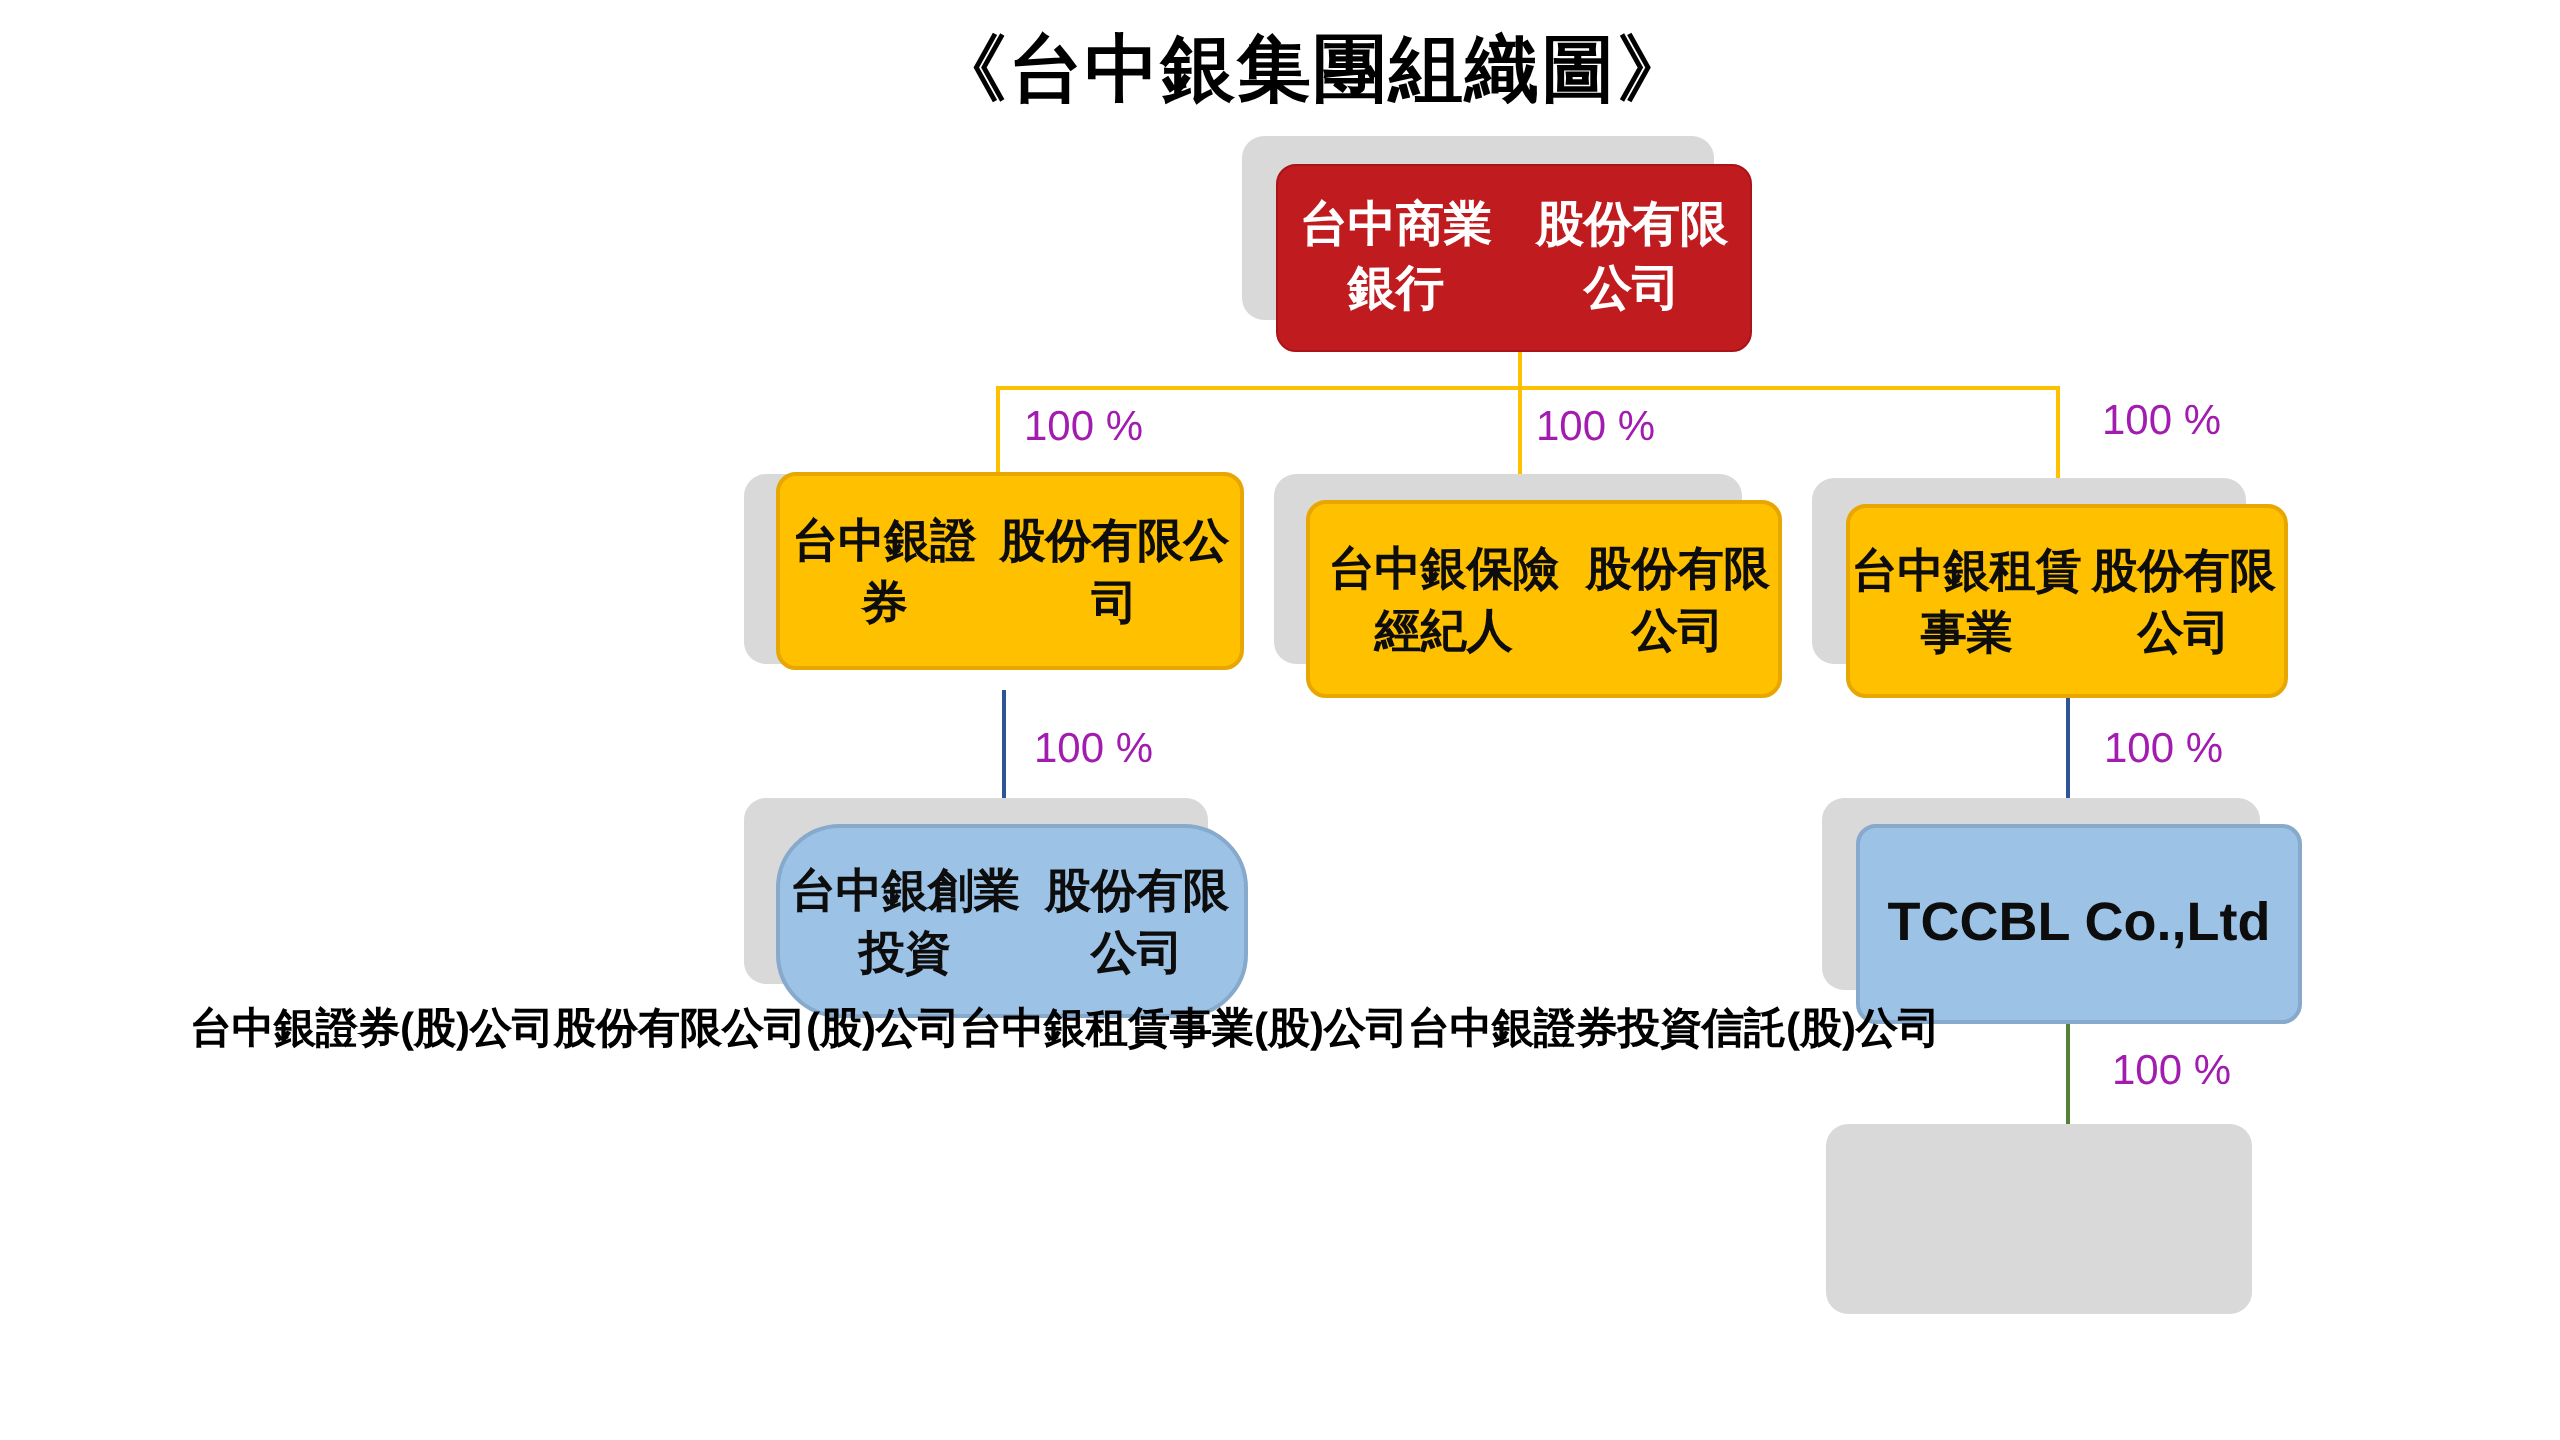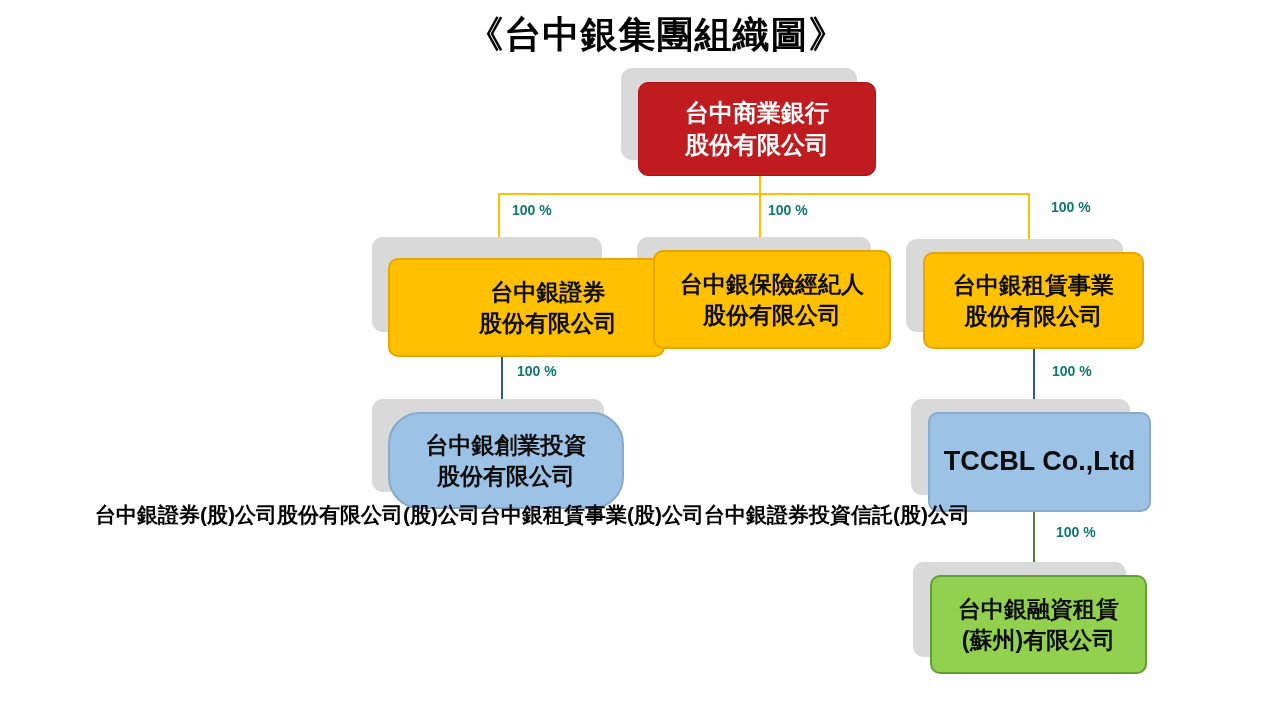--- a/index.html
+++ b/index.html
@@ -18,21 +18,21 @@
     margin-left:25px;
   }
   .shadow{
     position:absolute;
     background:#d9d9d9;
     border-radius:11px;
   }
   .node{
     position:absolute;
     border-radius:10px;
-    display:flex;flex-direction:column;
+    display:flex;
     align-items:center;justify-content:center;
     text-align:center;
     font-weight:700;
     line-height:1.32;
   }
   .node-red{
     background:#c01b1e;
     border:1px solid #a91418;
     color:#ffffff;
     font-size:24px;
@@ -54,21 +54,21 @@
     border:2px solid #60a033;
     color:#0d0d0d;
     font-size:23px;
   }
   .edge{position:absolute;}
   .edge-orange{background:#ffc000;}
   .edge-blue{background:#2f5597;}
   .edge-green{background:#538135;}
   .pct{
     position:absolute;
-    font-size:14px;color:#0f766e;font-weight:700;
+    font-size:21px;color:#a21caf;font-weight:400;
     white-space:nowrap;
   }
   .footnotes{
     position:absolute;left:95px;top:503px;
     display:flex;flex-direction:row;
   }
   .footnote{
     font-size:21px;font-weight:700;color:#000;
     line-height:24px;margin-bottom:13px;
     white-space:nowrap;
@@ -103,21 +103,21 @@
   <div class="shadow" style="left:906px;top:239px;width:217px;height:93px;"></div>
   <div class="shadow" style="left:372px;top:399px;width:232px;height:93px;"></div>
   <div class="shadow" style="left:911px;top:399px;width:219px;height:96px;"></div>
   <div class="shadow" style="left:913px;top:562px;width:213px;height:95px;"></div>
 
   <div class="node node-red" style="left:638px;top:82px;width:236px;height:92px;">
     <span>台中商業銀行</span>
     <span>股份有限公司</span>
   </div>
 
-  <div class="node node-yellow" style="left:388px;top:258px;width:230px;height:95px;padding-left:43px;">
+  <div class="node node-yellow" style="left:388px;top:236px;width:230px;height:95px;">
     <span>台中銀證券</span>
     <span>股份有限公司</span>
   </div>
 
   <div class="node node-yellow" style="left:653px;top:250px;width:234px;height:95px;">
     <span>台中銀保險經紀人</span>
     <span>股份有限公司</span>
   </div>
 
   <div class="node node-yellow" style="left:923px;top:252px;width:217px;height:93px;align-items:center;">
@@ -127,24 +127,20 @@
 
   <div class="node node-blue" style="left:388px;top:412px;width:232px;height:93px;border-radius:32px;">
     <span>台中銀創業投資</span>
     <span>股份有限公司</span>
   </div>
 
   <div class="node node-blue" style="left:928px;top:412px;width:219px;height:96px;text-align:center;">
     <span class="tccbl-text">TCCBL Co.,Ltd</span>
   </div>
 
-  <div class="node node-green" style="left:930px;top:575px;width:213px;height:95px;">
-    <span>台中銀融資租賃</span>
-    <span>(蘇州)有限公司</span>
-  </div>
 
   <div class="footnotes">
     <div class="footnote">台中銀證券(股)公司</div>
     <div class="footnote">股份有限公司(股)公司</div>
     <div class="footnote">台中銀租賃事業(股)公司</div>
     <div class="footnote">台中銀證券投資信託(股)公司</div>
   </div>
 
 </div>
 

